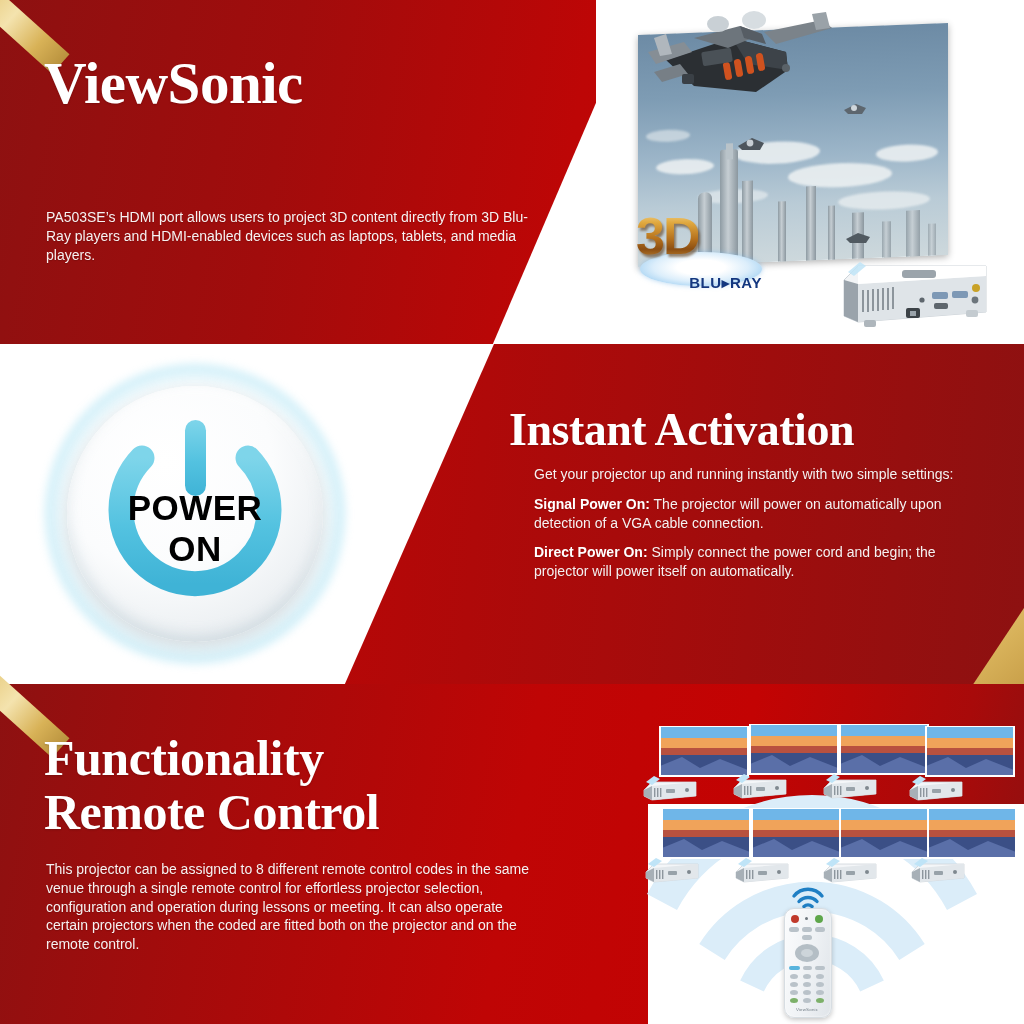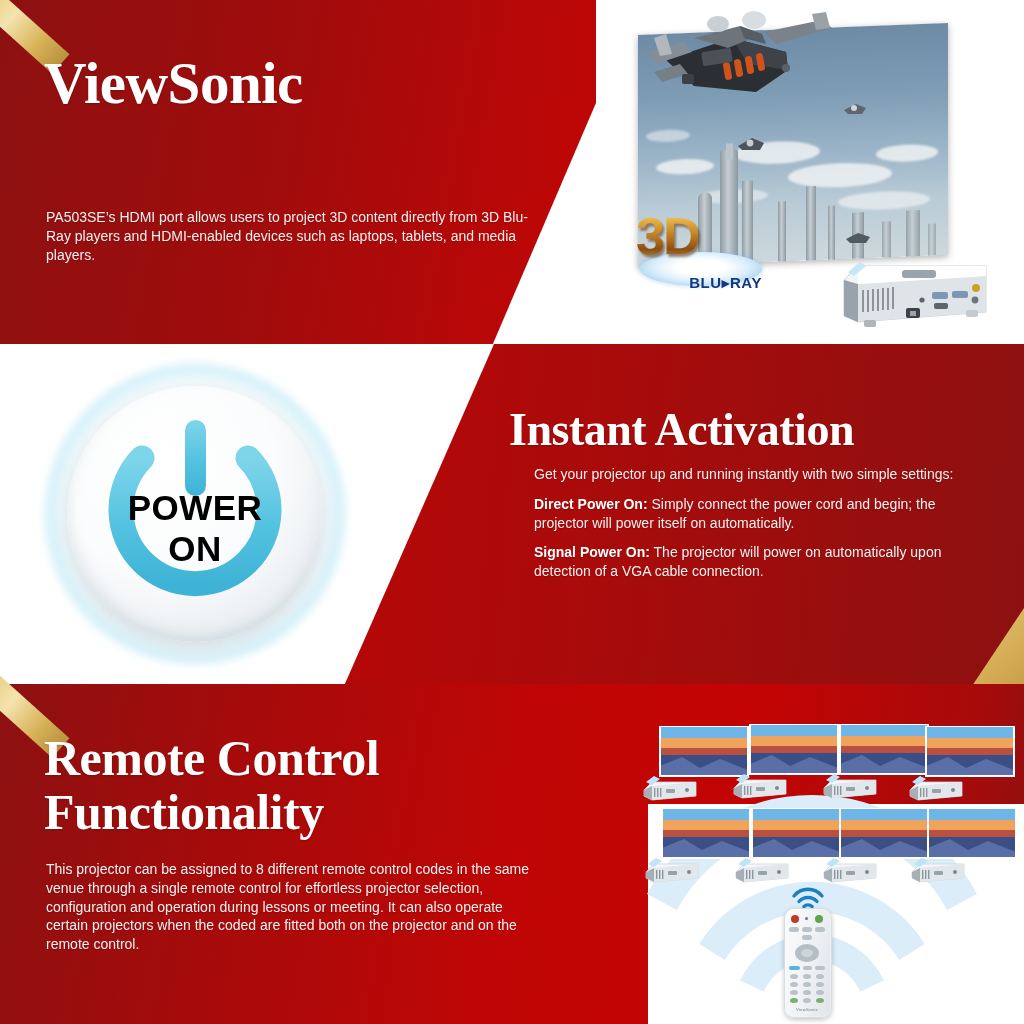--- a/index.html
+++ b/index.html
@@ -282,32 +282,32 @@
     </svg>
     <div class="power-label">
       <span>POWER</span>
       <span class="l2">ON</span>
     </div>
   </div>
 
   <div class="h1" id="s2-title">Instant Activation</div>
   <div class="body-txt" id="s2-body">
     <p>Get your projector up and running instantly with two simple settings:</p>
+    <p><b>Signal Power On:</b><span> The projector will power on automatically upon detection of a VGA cable connection.</span></p>
     <p><b>Direct Power On:</b><span> Simply connect the power cord and begin; the projector will power itself on automatically.</span></p>
-    <p><b>Signal Power On:</b><span> The projector will power on automatically upon detection of a VGA cable connection.</span></p>
   </div>
 
   <div class="sec3-white"></div>
   <div class="sec3-red"></div>
   <div class="sec3-red-2"></div>
   <div class="gold-ribbon-3"></div>
 
   <div class="h1" id="s3-title">
+    <div>Functionality</div>
     <div>Remote Control</div>
-    <div>Functionality</div>
   </div>
   <div class="body-txt" id="s3-body">
     <p>This projector can be assigned to 8 different remote control codes in the same venue through a single remote control for effortless projector selection, configuration and operation during lessons or meeting. It can also operate certain projectors when the coded are fitted both on the projector and on the remote control.</p>
   </div>
 
   <div class="bottomart">
     <svg width="424" height="340" viewBox="0 0 424 340">
       <g fill="none" stroke="#dbedf9" stroke-width="34" stroke-linecap="butt">
         <path d="M62 218 A170 170 0 0 1 362 218"></path>
       </g>

